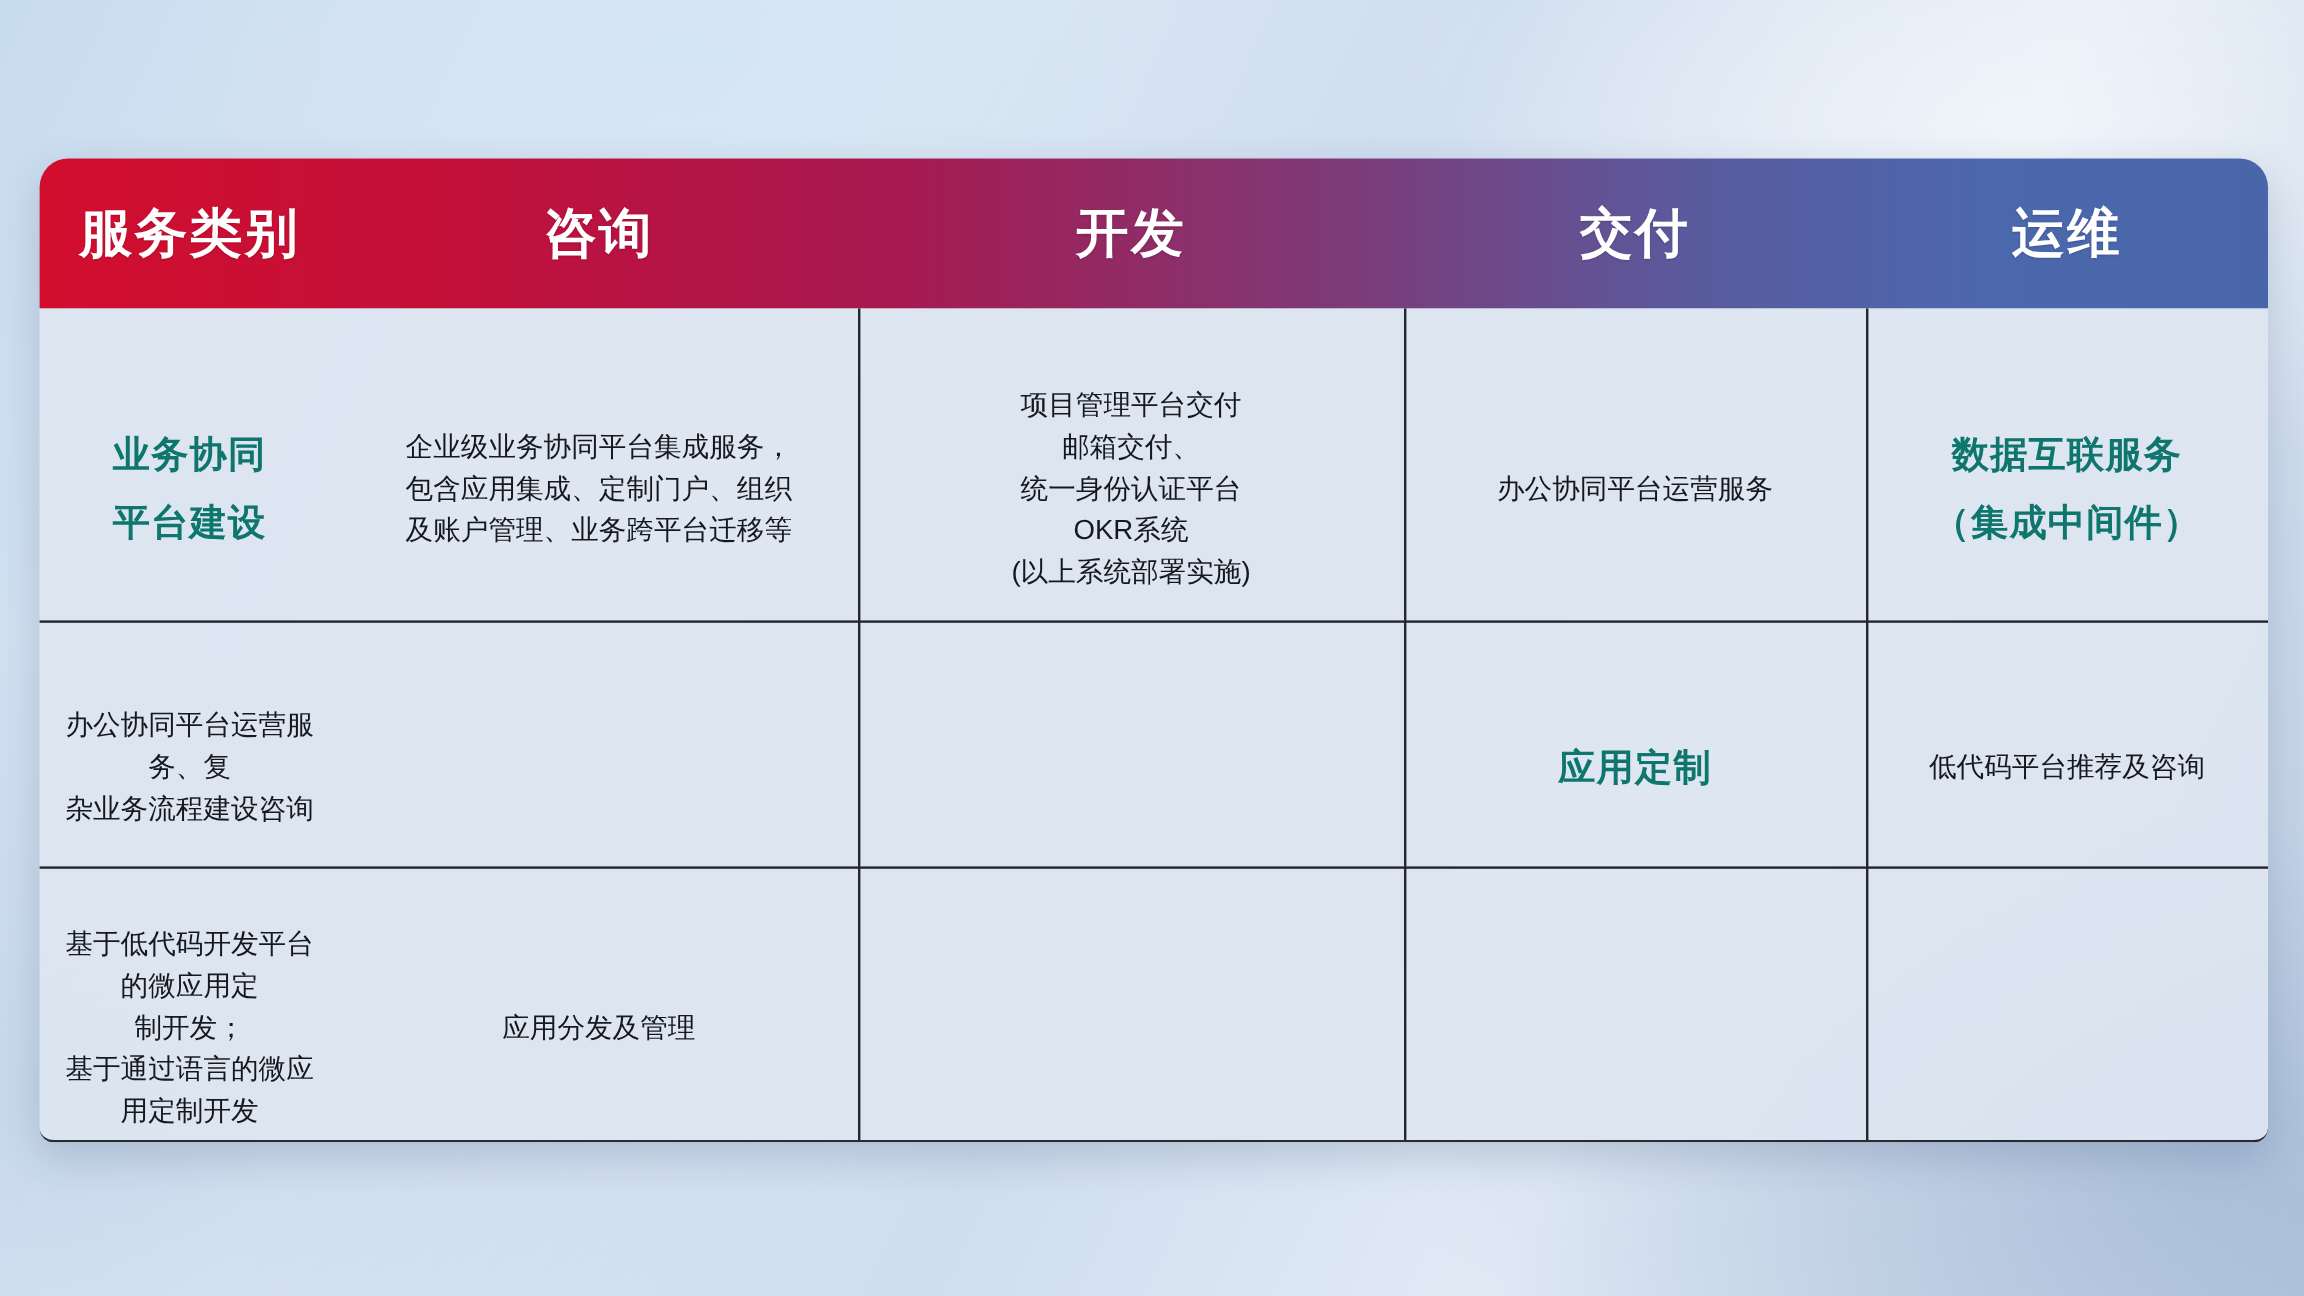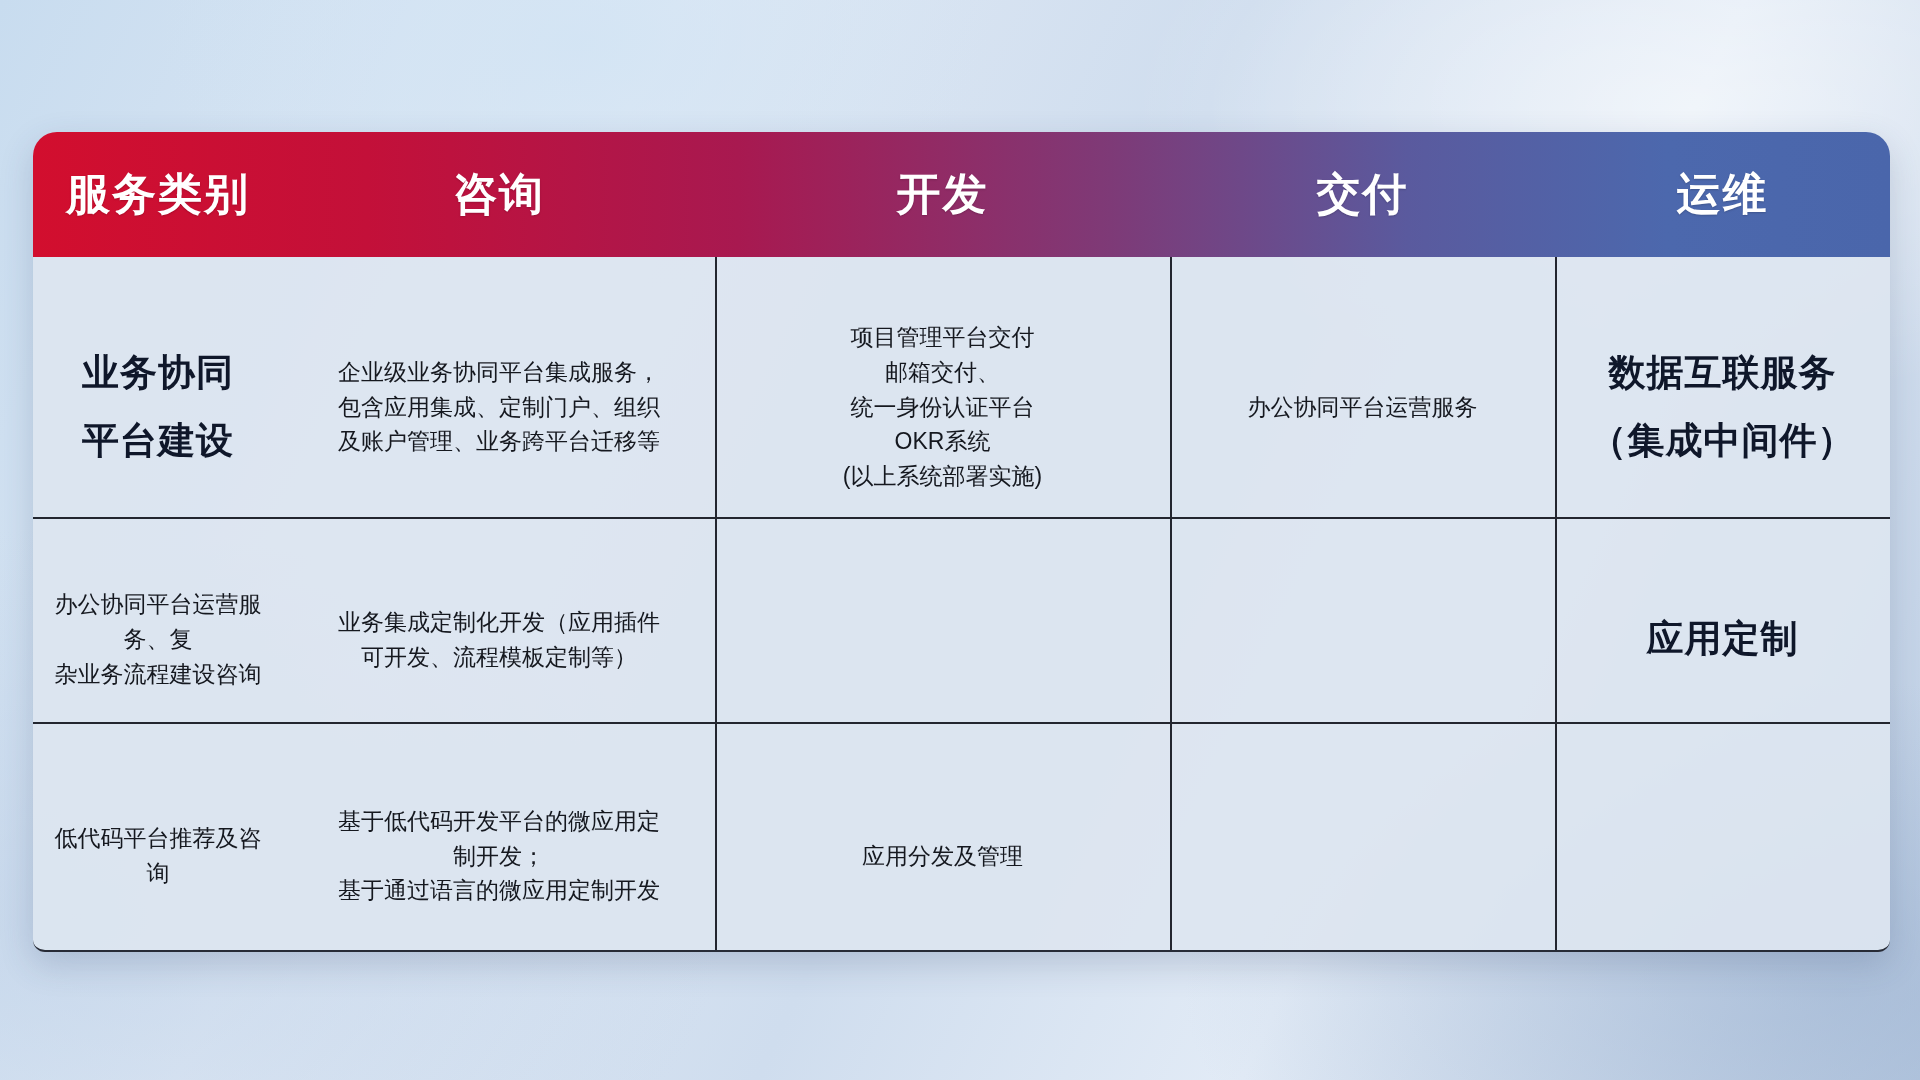--- a/index.html
+++ b/index.html
@@ -58,23 +58,23 @@
     justify-content: center;
     text-align: center;
     padding: 10px 14px;
     white-space: pre-line;
     font-size: 23px;
     line-height: 1.52;
     color: #15181f;
     margin-top: 40px;
   }
   .cell.category {
-    font-size: 37px;
+    font-size: 31px;
     font-weight: bold;
-    color: #0f172a;
+    color: #0f766e;
     line-height: 1.85;
     letter-spacing: 1px;
   }
 
   .vline {
     position: absolute;
     top: 0;
     bottom: 0;
     width: 2px;
     background: #23262f;
@@ -116,22 +116,20 @@
 邮箱交付、
 统一身份认证平台
 OKR系统
 (以上系统部署实施)</div>
     <div class="cell">办公协同平台运营服务</div>
 
     <div class="cell category">数据互联服务
 （集成中间件）</div>
     <div class="cell">办公协同平台运营服务、复
 杂业务流程建设咨询</div>
-    <div class="cell">业务集成定制化开发（应用插件
-可开发、流程模板定制等）</div>
     <div class="cell"></div>
     <div class="cell"></div>
 
     <div class="cell category">应用定制</div>
     <div class="cell">低代码平台推荐及咨询</div>
     <div class="cell">基于低代码开发平台的微应用定
 制开发；
 基于通过语言的微应用定制开发</div>
     <div class="cell">应用分发及管理</div>
     <div class="cell"></div>

